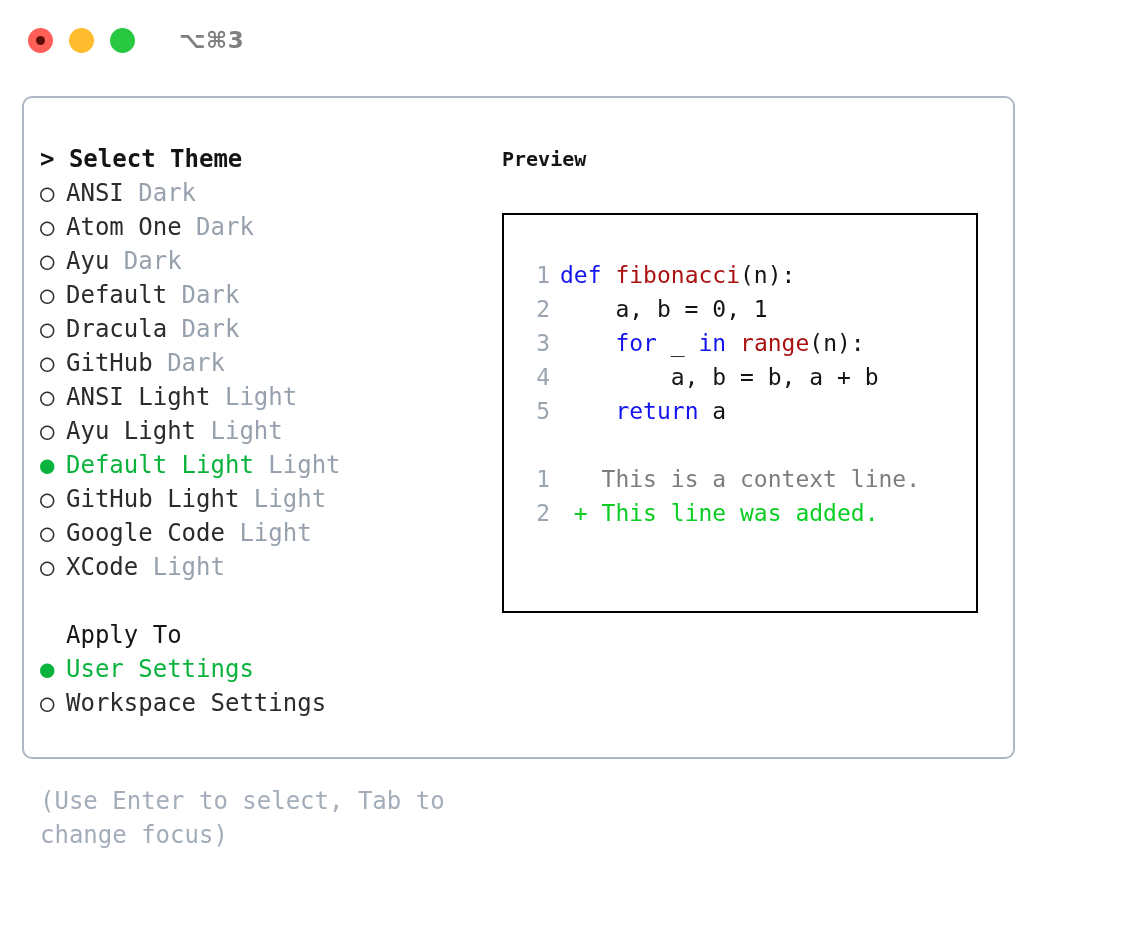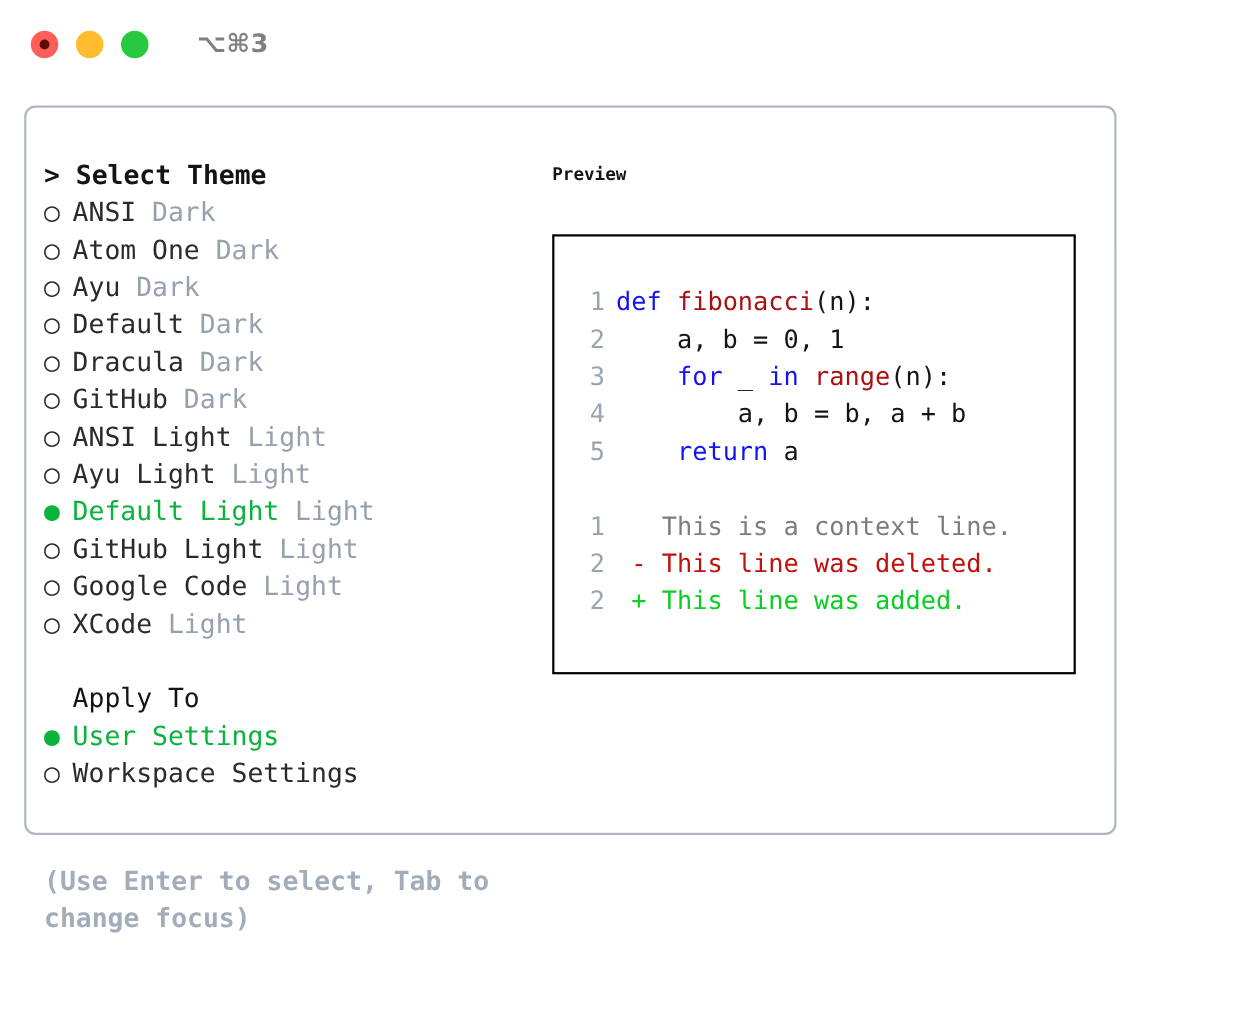--- a/index.html
+++ b/index.html
@@ -116,26 +116,25 @@
   .opt-row.plain .opt-label { color: #141414; }
 
   #apply-block { margin-top: 34px; }
 
   #hint {
     margin-top: 64px;
     font-size: 24px;
     line-height: 34px;
     color: #a3adba;
     width: 420px;
-    font-weight: bold;
   }
 
   
   #preview-title {
-    font-size: 16px;
+    font-size: 20px;
     font-weight: 700;
     color: #141414;
     line-height: 34px;
     white-space: pre;
   }
   #preview-box {
     margin-top: 37px;
     width: 476px;
     height: 400px;
     border: 2px solid #000000;
@@ -215,21 +214,20 @@
           <div id="code-block">
               <div class="code-line"><span class="ln">1</span><span class="kw">def </span><span class="fn">fibonacci</span><span class="pl">(n):</span></div>
               <div class="code-line"><span class="ln">2</span><span class="pl">    a, b = 0, 1</span></div>
               <div class="code-line"><span class="ln">3</span><span class="pl">    </span><span class="kw">for</span><span class="pl"> _ </span><span class="kw">in </span><span class="fn">range</span><span class="pl">(n):</span></div>
               <div class="code-line"><span class="ln">4</span><span class="pl">        a, b = b, a + b</span></div>
               <div class="code-line"><span class="ln">5</span><span class="pl">    </span><span class="kw">return</span><span class="pl"> a</span></div>
             </div>
           <div class="spacer-line"></div>
           <div id="diff-block">
               <div class="code-line"><span class="ln">1</span><span class="ctx">   </span><span class="ctx">This is a context line.</span></div>
-              <div class="code-line"><span class="ln">2</span><span class="del"> - </span><span class="del">This line was deleted.</span></div>
               <div class="code-line"><span class="ln">2</span><span class="add"> + </span><span class="add">This line was added.</span></div>
             </div>
         </div>
       </div>
 
     </div>
   </div>
 </div>
 
 </body></html>

